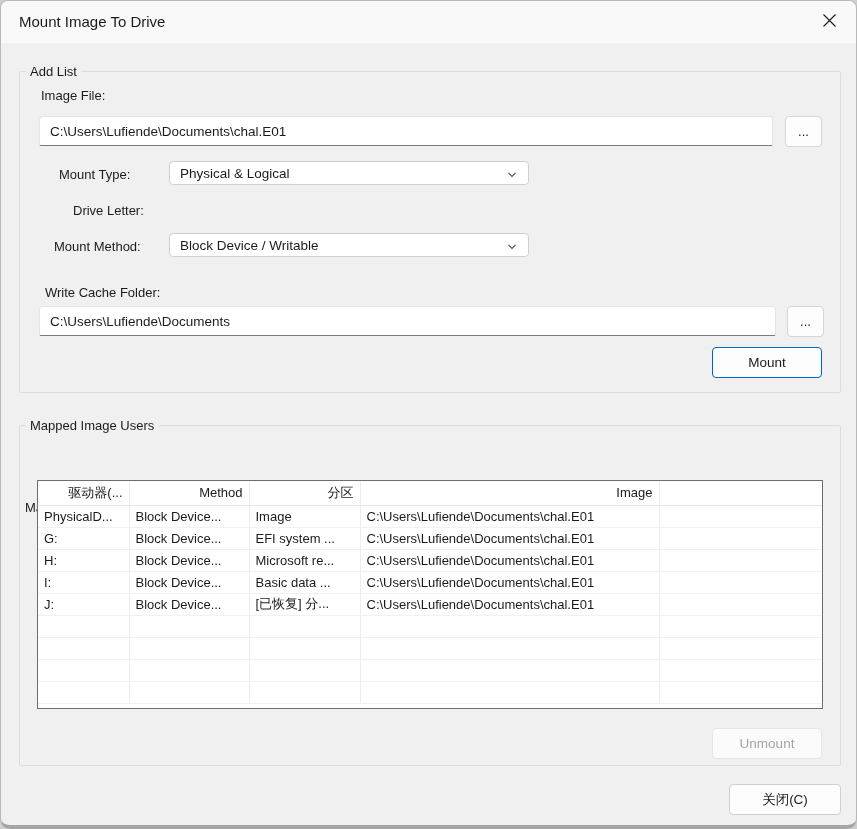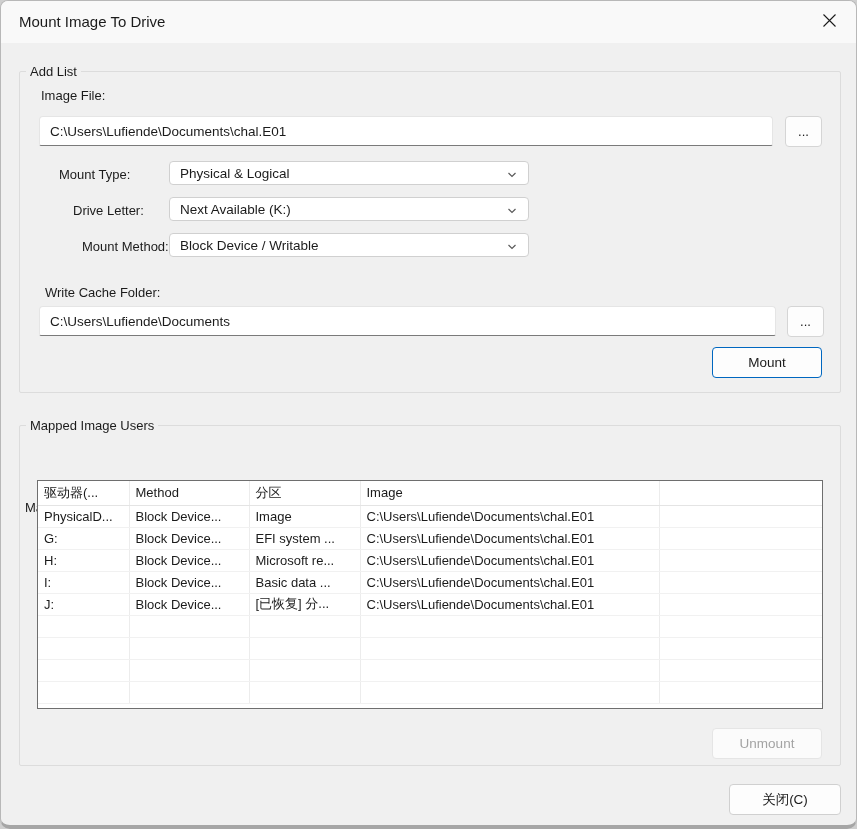--- a/index.html
+++ b/index.html
@@ -89,21 +89,21 @@
   }
   table.grid { border-collapse: collapse; table-layout: fixed; width: 100%; }
   table.grid th, table.grid td {
     border-right: 1px solid #ececec;
     border-bottom: 1px solid #f1f1f1;
     font-weight: normal; text-align: left;
     font-size: 13px; color: #1b1b1b;
     padding: 0 6px;
     white-space: nowrap; overflow: hidden;
   }
-  table.grid th { height: 24px; border-bottom: 1px solid #e4e4e4; }
+  table.grid th { height: 24px; border-bottom: 1px solid #e4e4e4; text-align: right; }
   table.grid td { height: 22px; }
   table.grid tr > *:last-child { border-right: none; }
 </style>
 </head>
 <body>
 
 <div class="window">
 
   <div class="titlebar">
     <div class="title-text">Mount Image To Drive</div>
@@ -128,30 +128,22 @@
   <div class="combo" style="left:168px; top:160px;">
     <span>Physical &amp; Logical</span>
     <span class="chevron">
       <svg width="12" height="12" viewBox="0 0 12 12">
           <path d="M2.5 4 L6 7.5 L9.5 4" fill="none" stroke="#5a5a5a" stroke-width="1.2"></path>
         </svg>
     </span>
   </div>
 
   <div class="field-label" style="left:72px; top:202px;">Drive Letter:</div>
-  <div class="combo" style="left:168px; top:196px;">
-    <span>Next Available (K:)</span>
-    <span class="chevron">
-      <svg width="12" height="12" viewBox="0 0 12 12">
-          <path d="M2.5 4 L6 7.5 L9.5 4" fill="none" stroke="#5a5a5a" stroke-width="1.2"></path>
-        </svg>
-    </span>
-  </div>
-
-  <div class="field-label" style="left:53px; top:238px;margin-left:28px;">Mount Method:</div>
+
+  <div class="field-label" style="left:53px; top:238px;">Mount Method:</div>
   <div class="combo" style="left:168px; top:232px;">
     <span>Block Device / Writable</span>
     <span class="chevron">
       <svg width="12" height="12" viewBox="0 0 12 12">
           <path d="M2.5 4 L6 7.5 L9.5 4" fill="none" stroke="#5a5a5a" stroke-width="1.2"></path>
         </svg>
     </span>
   </div>
 
   <div class="field-label" style="left:44px; top:284px;text-align:right;">Write Cache Folder:</div>

